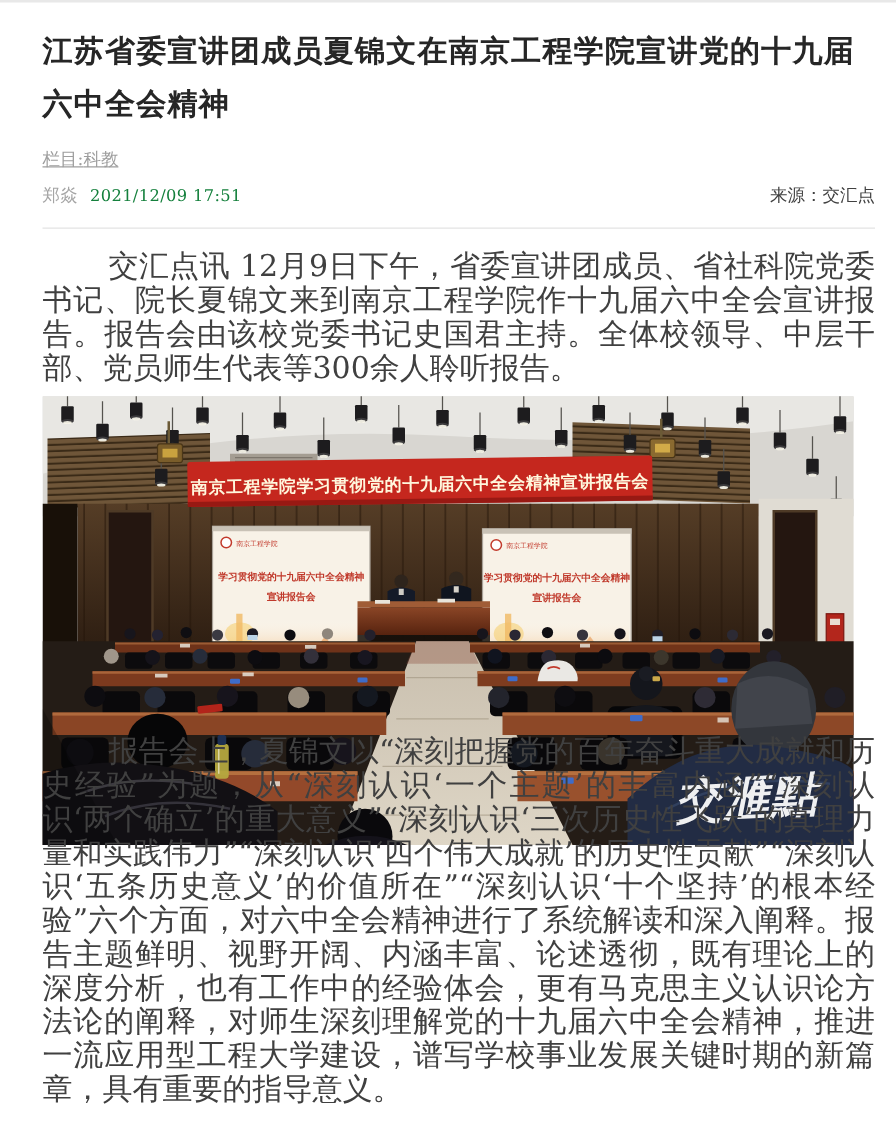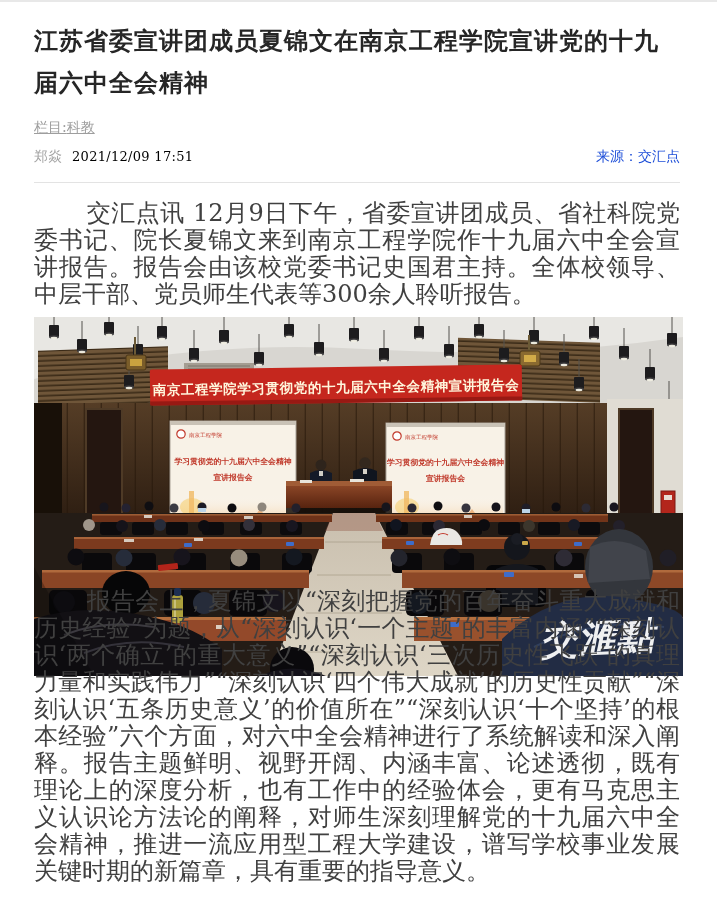--- a/index.html
+++ b/index.html
@@ -1,37 +1,37 @@
 <!DOCTYPE html>
 <html><head>
 <meta charset="utf-8">
 <style>
   html,body{margin:0;padding:0;background:#ffffff;}
   .page{
     width:717px;height:911px;overflow:hidden;background:#fff;
     border-top:2px solid #e8e8e8;
     font-family:"DejaVu Serif","Liberation Serif",serif;
     box-sizing:border-box;
-    padding:0 37px 0 34px;
+    padding:0 17px 0 34px;
   }
   h1.title{
     margin:18px 0 0;
     font-size:24px;line-height:42px;font-weight:bold;
     color:#262626;letter-spacing:1px;
   }
   .category{margin-top:15px;font-size:14px;color:#9e9e9e;text-decoration:underline;}
   .category a{color:#9e9e9e;text-decoration:none;}
   .byline{
     margin-top:11px;display:flex;justify-content:space-between;align-items:baseline;
     color:#a5a5a5;font-size:14px;
   }
   .byline .left{display:flex;align-items:baseline;}
   .byline .author{margin-right:10px;font-family:Liberation Mono, monospace;}
-  .byline .time{font-size:13px;letter-spacing:.3px;color:#000000;}
-  .byline .source{color:#1d4ed8;}
+  .byline .time{font-size:13px;letter-spacing:.3px;color:#15803d;}
+  .byline .source{color:#404040;}
   hr.divider{margin:16px 0 0;border:none;border-top:1px solid #e3e3e3;height:0;}
   p.body-para{
     margin:17px 0 0;font-size:24px;line-height:27px;color:#404040;
     text-align:justify;text-indent:2.2em;
   }
   p.body-para.second{margin-top:18px;}
   figure.photo{margin:9px 0 0;width:649px;height:253px;}
   figure.photo svg{display:block;}
   .svg-sans{font-family:"DejaVu Sans","Liberation Sans",sans-serif;}
 </style>

